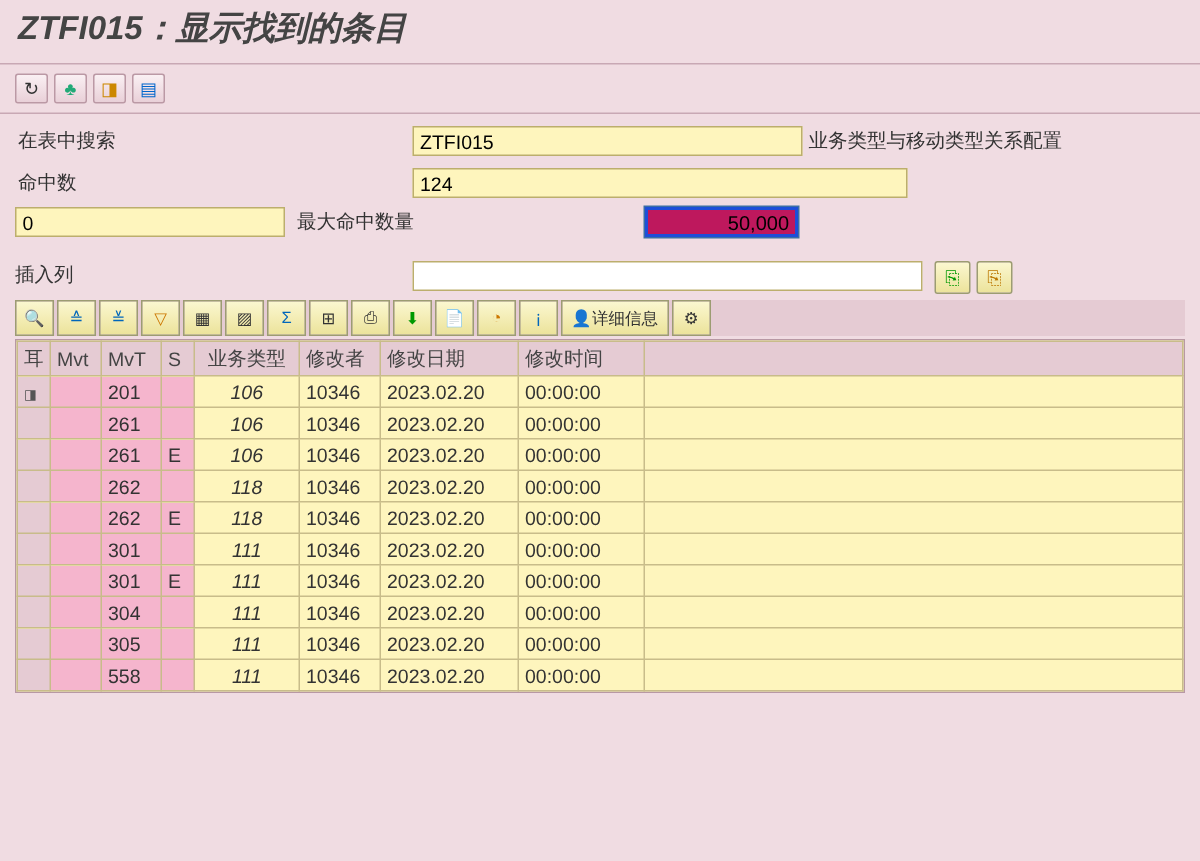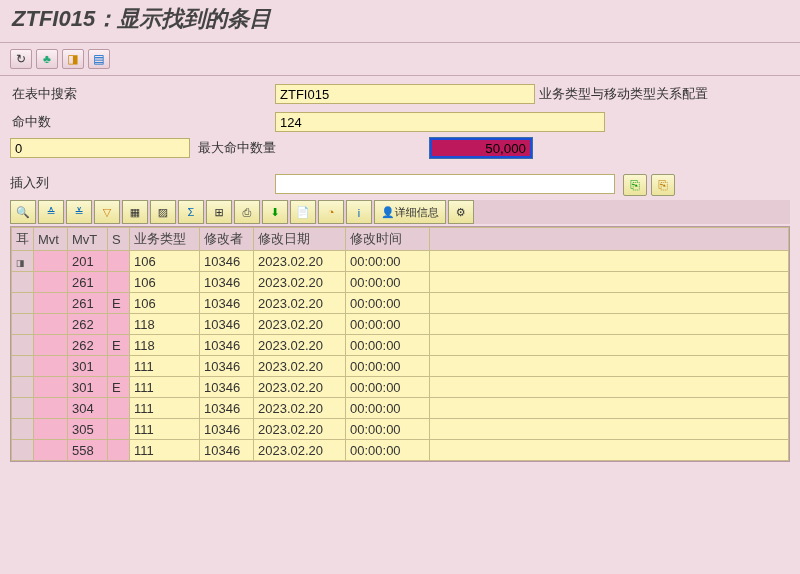--- a/index.html
+++ b/index.html
@@ -143,21 +143,21 @@
     height: 21px;
     white-space: nowrap;
     overflow: hidden;
   }
   th {
     background: #e5cbd3;
     font-weight: normal;
     color: #444;
     height: 22px;
   }
-  td.num { text-align: left; }
+  td.num { text-align: center; font-style: italic; }
   .col-sel { width: 22px; }
   .col-mvt1 { width: 34px; }
   .col-mvt2 { width: 40px; }
   .col-s { width: 22px; }
   .col-btype { width: 70px; }
   .col-user { width: 54px; }
   .col-date { width: 92px; }
   .col-time { width: 84px; }
   .sel-cell {
     background: #e5cbd3;
@@ -241,21 +241,21 @@
         <col class="col-date">
         <col class="col-time">
         <col>
     </colgroup>
     <thead>
       <tr>
         <th>⽿</th>
         <th>Mvt</th>
         <th>MvT</th>
         <th>S</th>
-        <th style="text-align:left">业务类型</th>
+        <th style="text-align:center">业务类型</th>
         <th>修改者</th>
         <th>修改日期</th>
         <th>修改时间</th>
         <th></th>
       </tr>
     </thead>
     <tbody id="grid-body">
         <tr>
           <td class="sel-cell"><span class="row-indicator">◨</span></td>
           <td class="pink-cell"></td>

